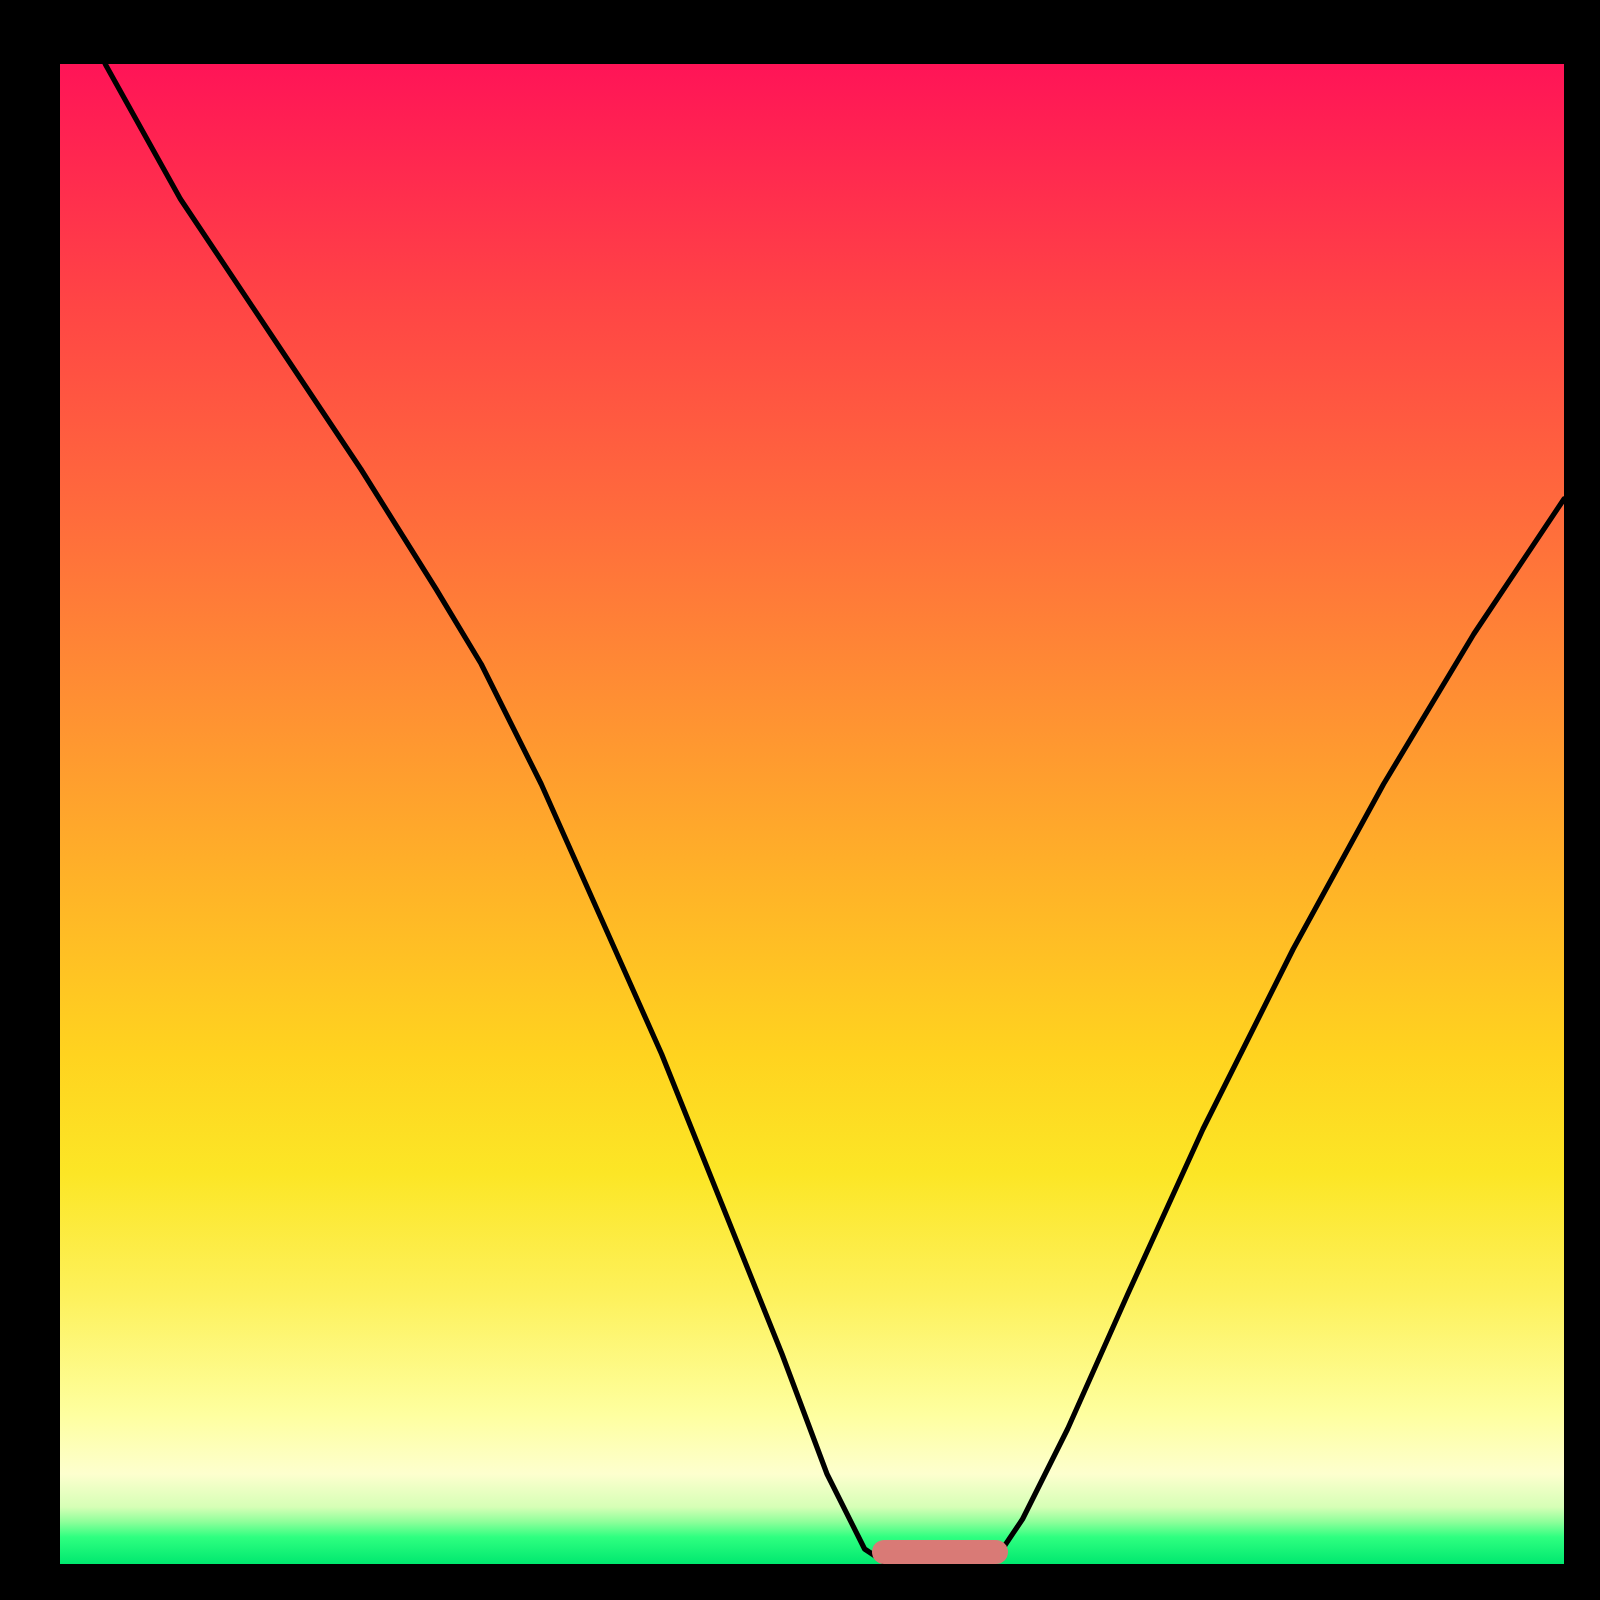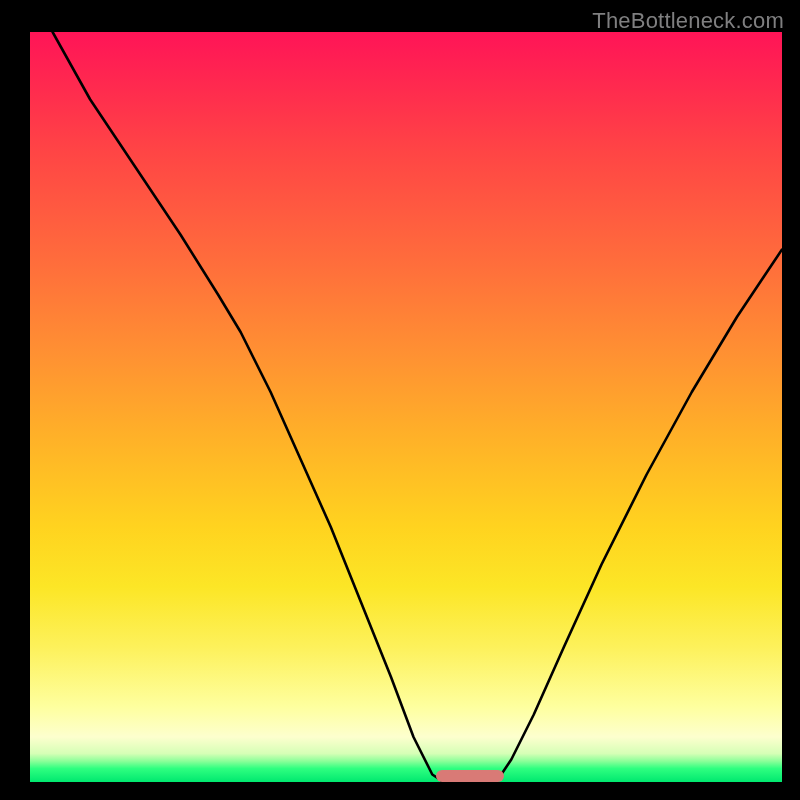--- a/index.html
+++ b/index.html
@@ -83,14 +83,13 @@
     <div class="gradient"></div>
 
     <svg class="curve" viewBox="0 0 752 750" preserveAspectRatio="none">
       <path id="left-branch-path" fill="none" stroke="#000" stroke-width="2.6" stroke-linecap="round" stroke-linejoin="round" d="M22.6 0.0 L60.2 67.5 L105.3 135.0 L150.4 202.5 L188.0 262.5 L210.6 300.0 L240.6 360.0 L270.7 427.5 L300.8 495.0 L330.9 570.0 L361.0 645.0 L383.5 705.0 L402.3 742.5 L413.6 750.0"></path>
       <path id="right-branch-path" fill="none" stroke="#000" stroke-width="2.6" stroke-linecap="round" stroke-linejoin="round" d="M466.2 750.0 L481.3 727.5 L503.8 682.5 L533.9 615.0 L571.5 532.5 L616.6 442.5 L661.8 360.0 L706.9 285.0 L752.0 217.5"></path>
     </svg>
 
     <div id="opt-marker" class="marker" style="left: 406.08px; width: 67.68px; top: 738px; height: 12px; background: rgb(217, 122, 118);"></div>
   </div>
 
-  <div class="watermark">TheBottleneck.com</div>
 </div>
 
 </body></html>

